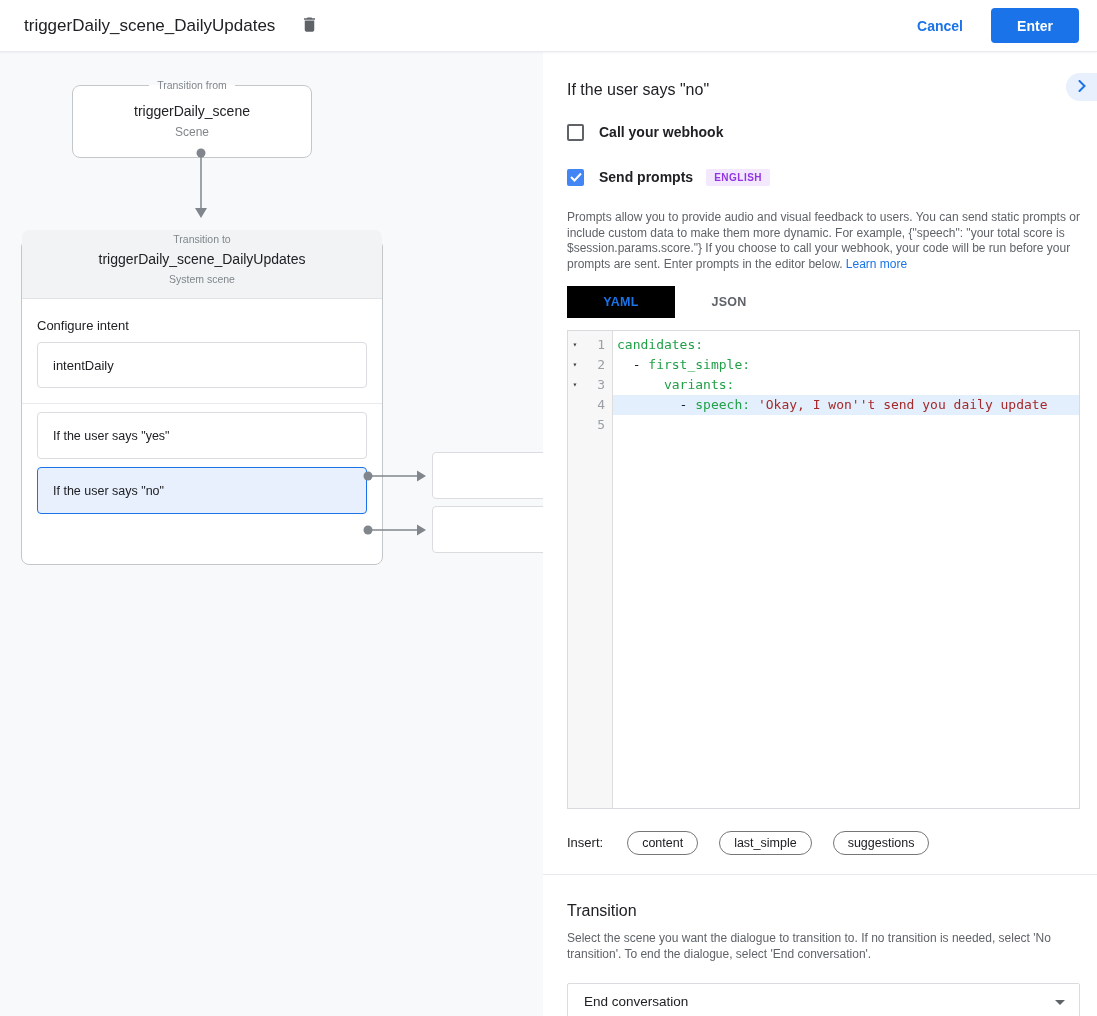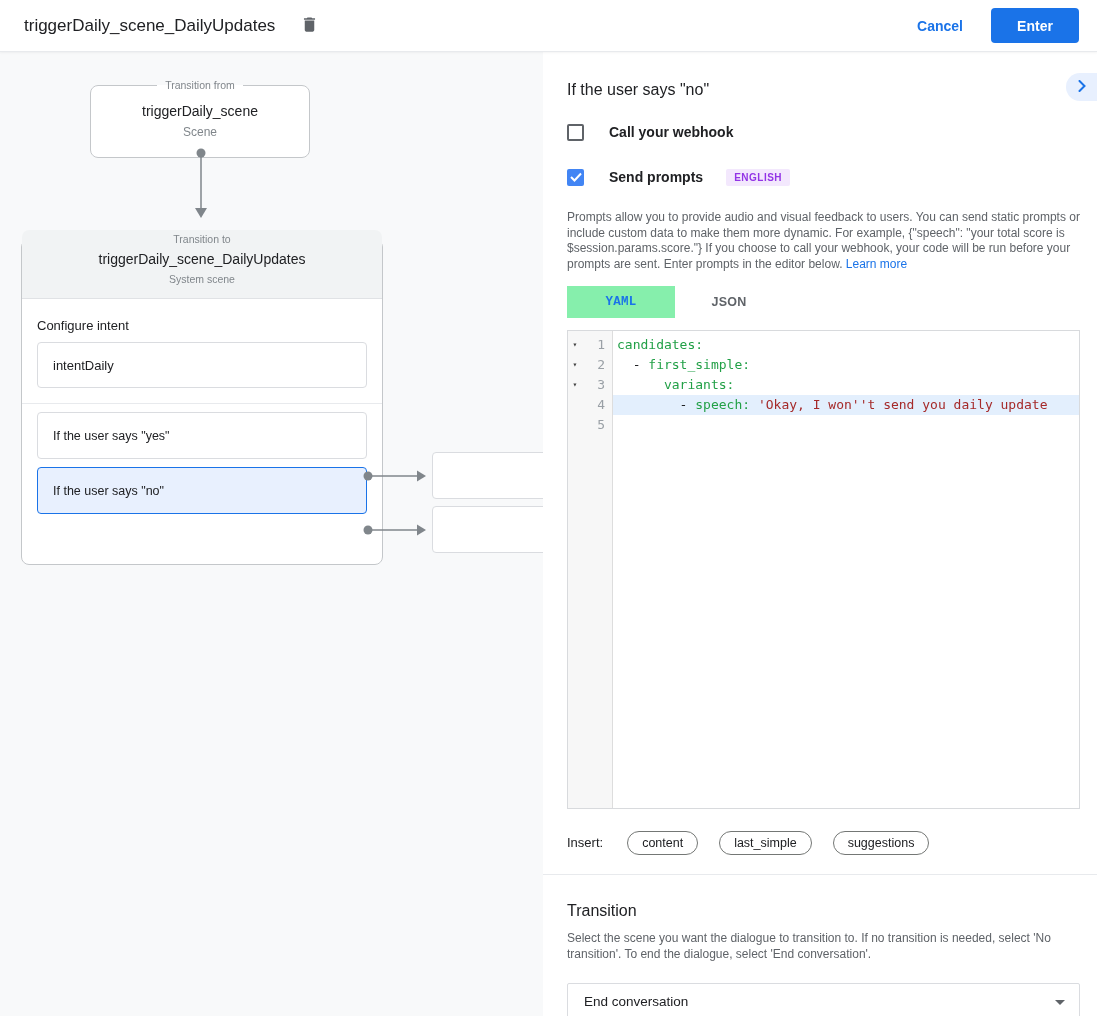--- a/index.html
+++ b/index.html
@@ -20,21 +20,21 @@
   .save-btn { background:#1a73e8; color:#fff; border:none; border-radius:4px; font-size:14px;
               font-weight:bold; font-family:"Liberation Sans",sans-serif; width:88px; height:35px;
               margin-right:18px; cursor:pointer; }
 
   
   .canvas { position:absolute; left:0; top:52px; width:543px; height:964px; background:#f8f9fa; overflow:hidden; }
 
   fieldset.node { position:absolute; border:1px solid #c4c7ca; border-radius:8px; background:#fff; }
   fieldset.node legend { margin:0 auto; padding:0 8px; font-size:10.5px; color:#80868b;
                          position:relative; z-index:3; text-align:center; }
-  .node-from { left:90px; top:27px; width:220px; height:79px; }
+  .node-from { left:72px; top:27px; width:240px; height:79px; }
   .node-from .node-title { text-align:center; font-size:14px; color:#202124; margin-top:12px; }
   .node-from .node-sub   { text-align:center; font-size:12px; color:#80868b; margin-top:6px; }
 
   .node-to { left:21px; top:181px; width:361px; height:332px; padding:0; }
   .to-header { background:#f1f3f4; margin-top:-15px; padding-top:21px; padding-bottom:13px;
                border-bottom:1px solid #e0e2e5; border-radius:7px 7px 0 0; }
   .to-header .node-title { text-align:center; font-size:14px; color:#202124; }
   .to-header .node-sub   { text-align:center; font-size:10.5px; color:#80868b; margin-top:6px; }
   .to-section { padding:0 15px; }
   .section-label { font-size:13px; color:#202124; padding-top:19px; }
@@ -50,37 +50,37 @@
   .canvas-arrows { position:absolute; left:0; top:0; width:543px; height:964px; z-index:2; pointer-events:none; }
 
   
   .panel { position:absolute; left:543px; top:52px; width:554px; height:964px; background:#fff;
            padding:29px 17px 0 24px; }
   .panel-chevron { position:absolute; right:0; top:21px; width:31px; height:28px; background:#e8f0fe;
                    border:none; border-radius:14px 0 0 14px; cursor:pointer;
                    display:flex; align-items:center; justify-content:center; }
   .panel-title { font-size:16px; color:#202124; height:16px; margin-bottom:26px; }
 
-  .check-row { display:flex; align-items:center; height:18px;gap:10px; }
+  .check-row { display:flex; align-items:center; height:18px; }
   .row-webhook { margin-bottom:27px; }
   .row-prompts { margin-bottom:24px; }
   .checkbox { width:17px; height:17px; border:2px solid #5f6368; border-radius:2px; background:#fff;
               cursor:pointer; flex:none; }
   .checkbox.checked { border:none; background:#4285f4; display:flex; align-items:center; justify-content:center; }
   .check-label { font-size:14px; font-weight:bold; color:#202124; margin-left:15px; cursor:default; }
   .lang-badge { margin-left:13px; background:#f3e8fd; color:#9334e6; font-size:10px; font-weight:bold;
                 letter-spacing:.5px; padding:3px 8px; border-radius:2px; }
 
   .panel-desc { width:513px; height:62px; font-size:12px; line-height:15.5px; color:#5f6368; margin-bottom:14px; }
   .learn-more { color:#1a73e8; text-decoration:none; cursor:pointer; }
 
   .tabs { display:flex; height:32px; margin-bottom:12px; }
   .tab { width:108px; height:32px; display:flex; align-items:center; justify-content:center;
          font-size:12.5px; font-weight:bold; color:#5f6368; letter-spacing:.3px; cursor:pointer; }
-  .tab.active { background:#86efac; color:#1a73e8;font-family:Liberation Mono, monospace; }
+  .tab.active { background:#000000; color:#1a73e8; }
 
   .editor { width:513px; height:479px; border:1px solid #d8dadd; display:flex; margin-bottom:21px;
             font-family:"DejaVu Sans Mono","Liberation Mono",monospace; font-size:13px; overflow:hidden; }
   .gutter { width:45px; flex:none; background:#f7f7f7; border-right:1px solid #ddd; padding-top:4px; }
   .gutter-row { height:20px; line-height:20px; display:flex; }
   .fold { width:14px; font-size:8px; color:#424242; text-align:center; line-height:20px; cursor:pointer; }
   .lnum { flex:1; text-align:right; padding-right:7px; color:#9aa0a6; }
   .code-col { flex:1; padding-top:4px; overflow:hidden; cursor:text; }
   .code-row { height:20px; line-height:20px; white-space:pre; padding-left:4px; }
   .code-row.hl { background:#e3effd; }

